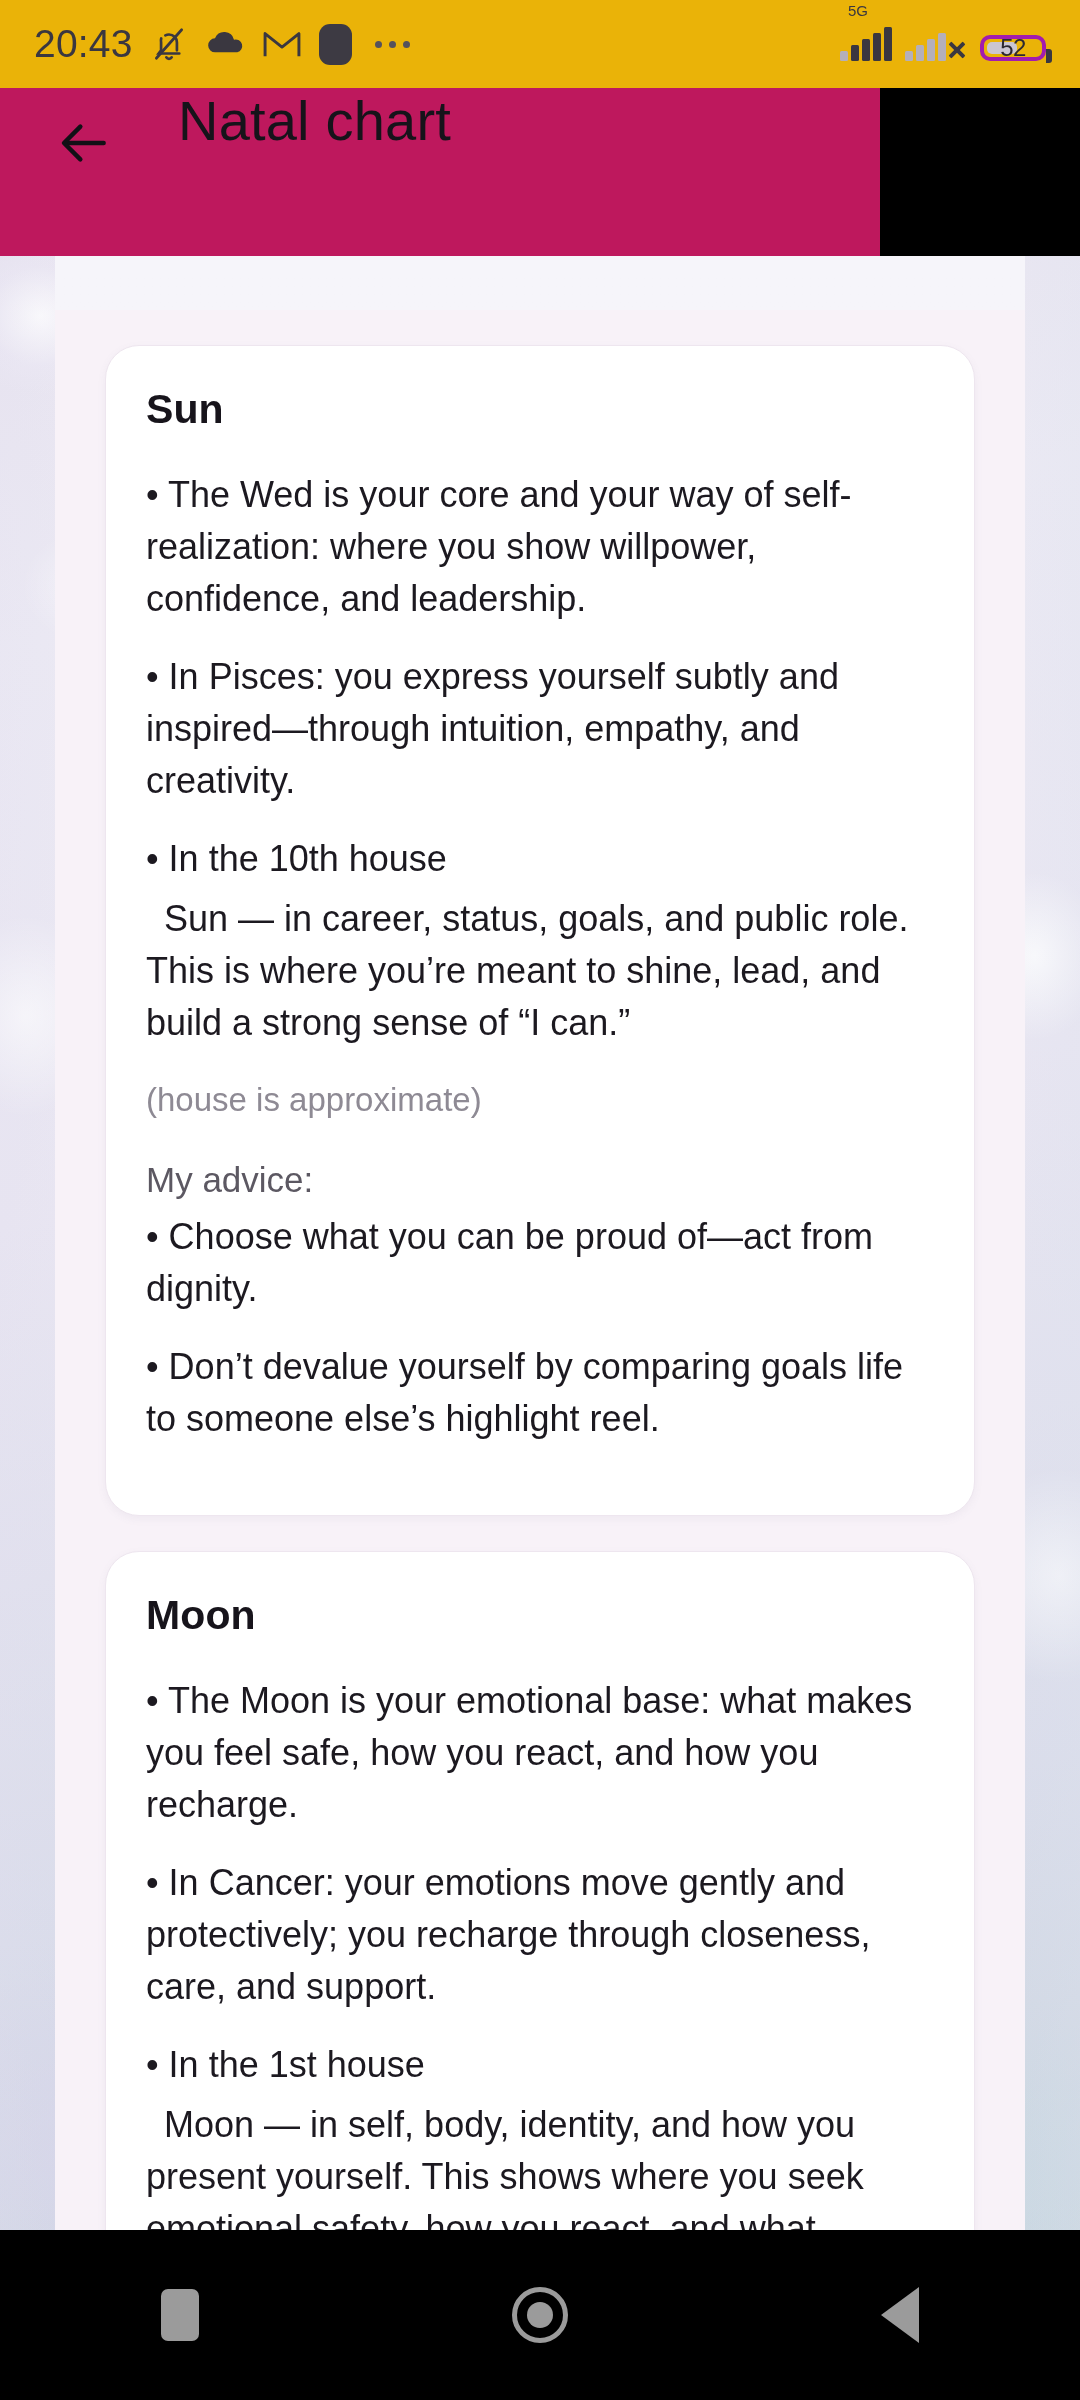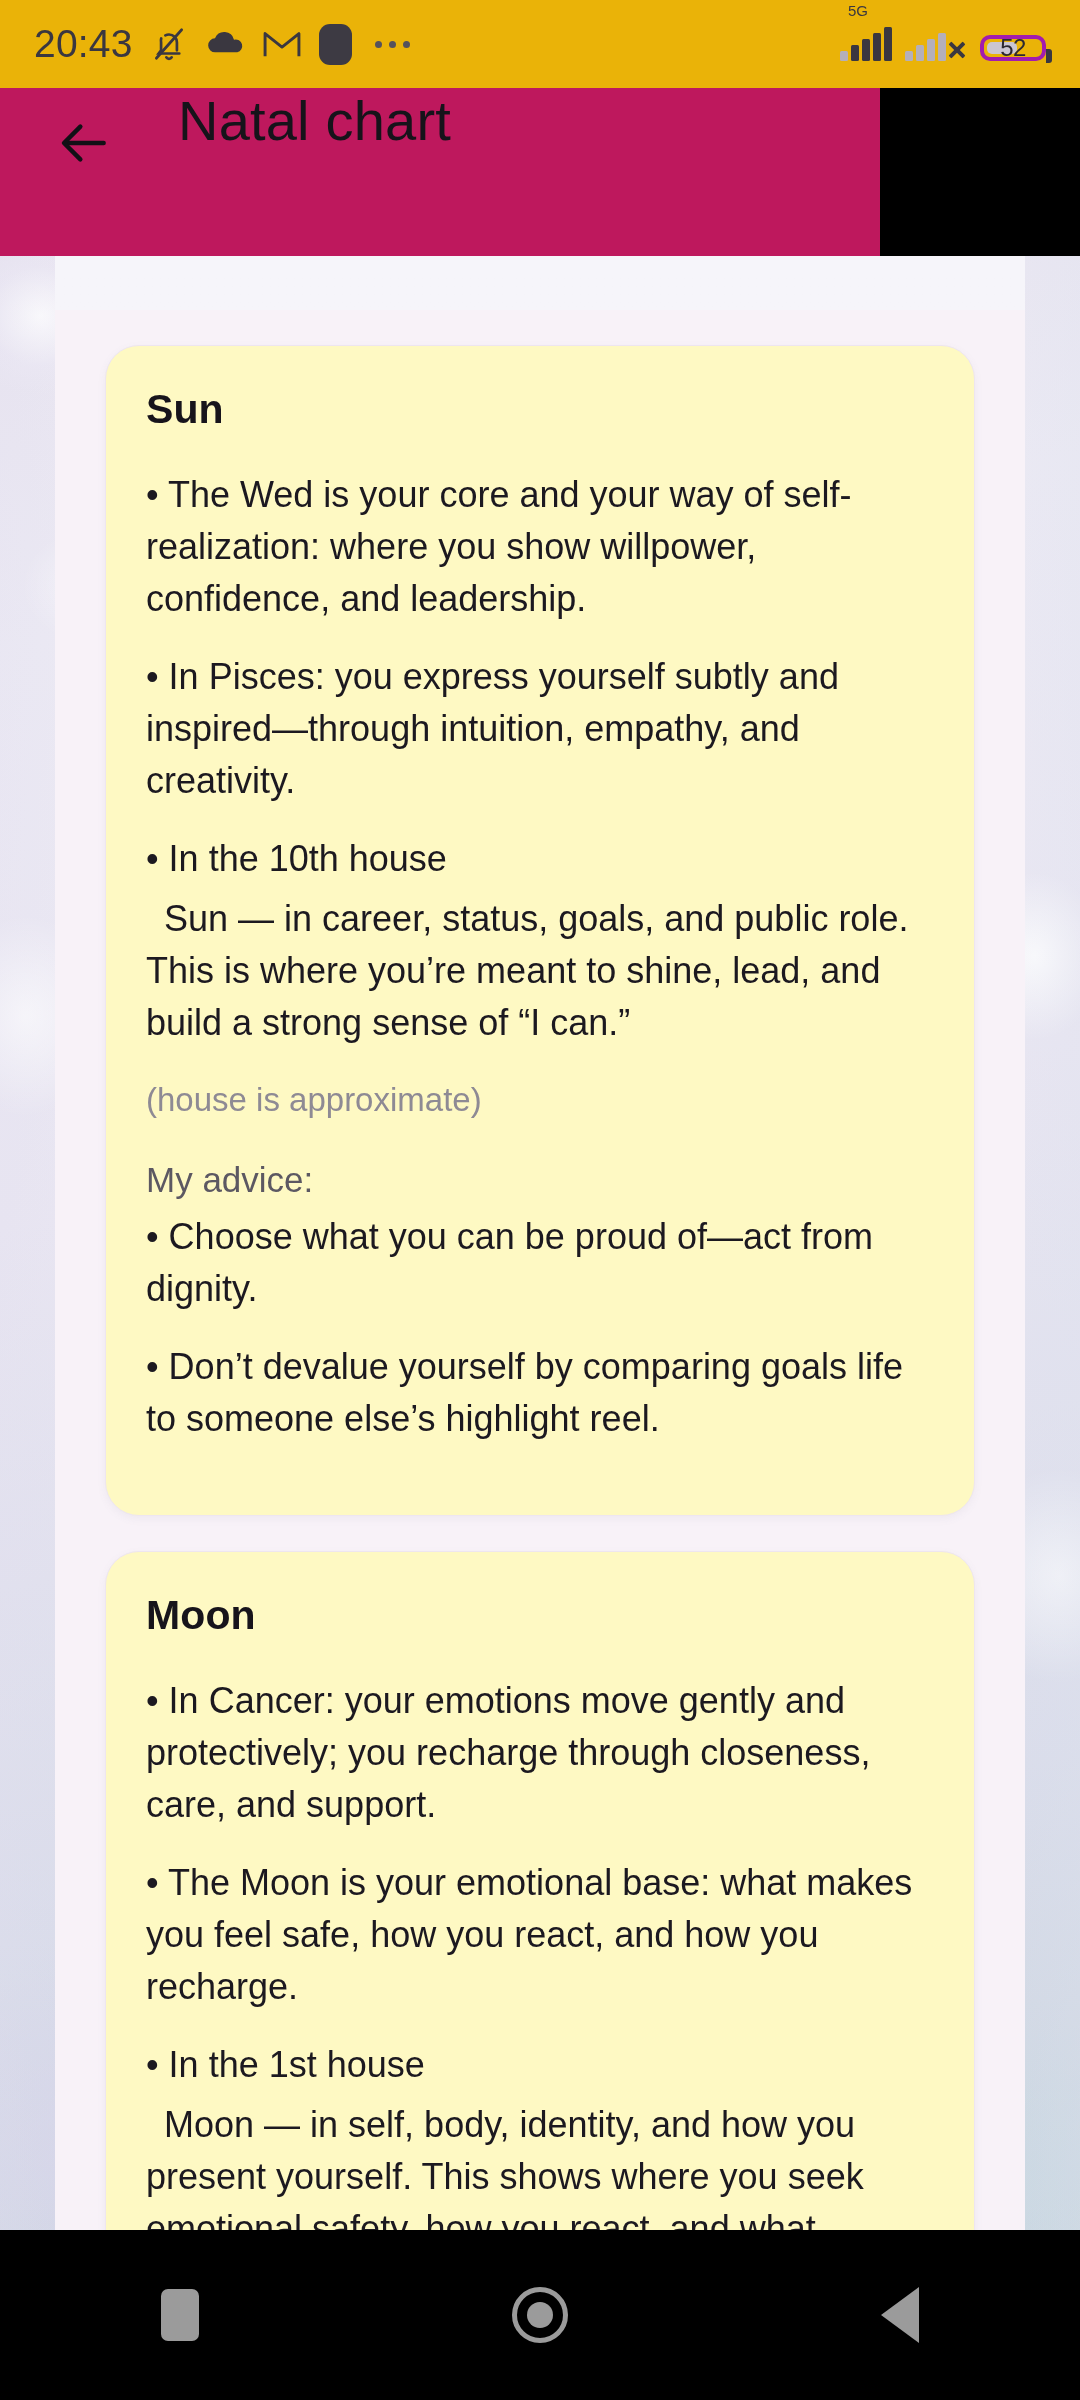--- a/index.html
+++ b/index.html
@@ -125,21 +125,21 @@
   }
 
   
   .scroll-area {
     position:absolute; top:310px; left:55px;
     width:970px; height:1920px;
     overflow:hidden; z-index:5;
   }
   .card {
     margin:35px 50px 0 50px;
-    background:#fef9c3;
+    background:#ffffff;
     border:1.5px solid #eee6ef;
     border-radius:34px;
     padding:40px 40px 44px 40px;
     box-shadow:0 3px 8px rgba(120,110,140,0.07);
   }
   .card-title {
     font-size:41px; font-weight:700; color:#17141b;
     margin-bottom:36px; letter-spacing:0.1px;
   }
   .para {
@@ -273,22 +273,22 @@
           <div class="para">• In Pisces: you express yourself subtly and inspired—through intuition, empathy, and creativity.</div>
           <div class="para tight">• In the 10th house</div>
           <div class="para indent">Sun — in career, status, goals, and public role. This is where you’re meant to shine, lead, and build a strong sense of “I can.”</div>
           <div class="muted">(house is approximate)</div>
           <div class="label-soft">My advice:</div>
           <div class="para">• Choose what you can be proud of—act from dignity.</div>
           <div class="para">• Don’t devalue yourself by comparing goals life to someone else’s highlight reel.</div>
         </div>
         <div class="card">
           <div class="card-title">Moon</div>
+          <div class="para">• The Moon is your emotional base: what makes you feel safe, how you react, and how you recharge.</div>
           <div class="para">• In Cancer: your emotions move gently and protectively; you recharge through closeness, care, and support.</div>
-          <div class="para">• The Moon is your emotional base: what makes you feel safe, how you react, and how you recharge.</div>
           <div class="para tight">• In the 1st house</div>
           <div class="para indent">Moon — in self, body, identity, and how you present yourself. This shows where you seek emotional safety, how you react, and what restores you.</div>
         </div>
       </div>
   </div>
 
   <div class="nav-bar">
     <div class="nav-btn">
       <span class="nav-recent"></span>
     </div>

